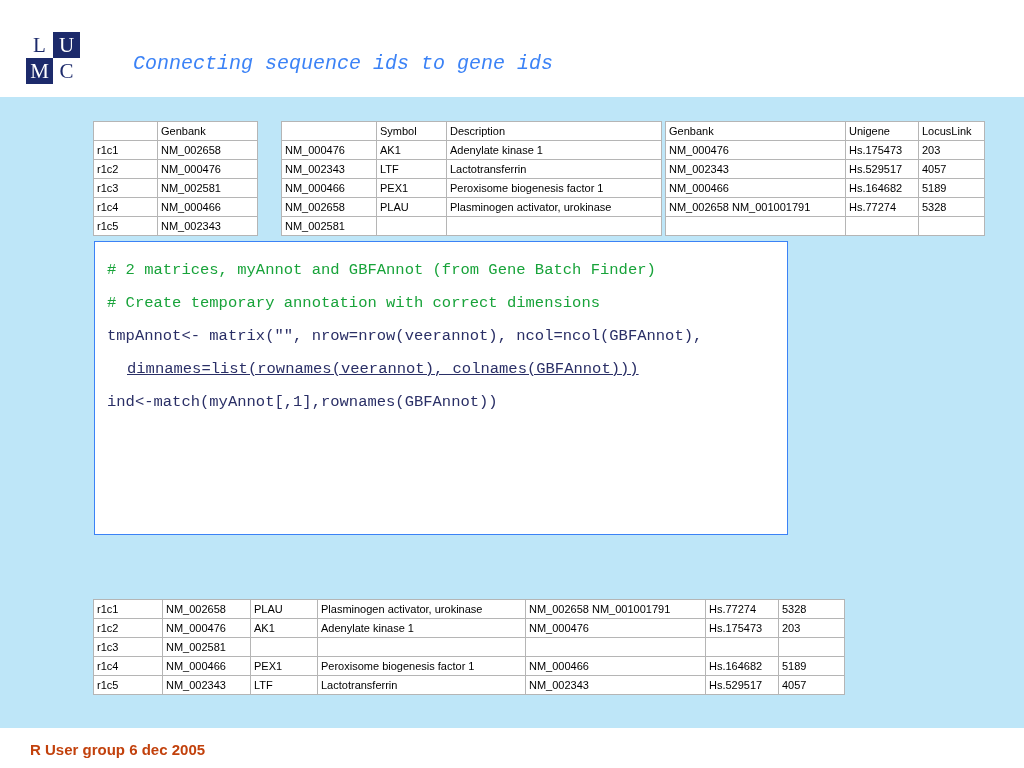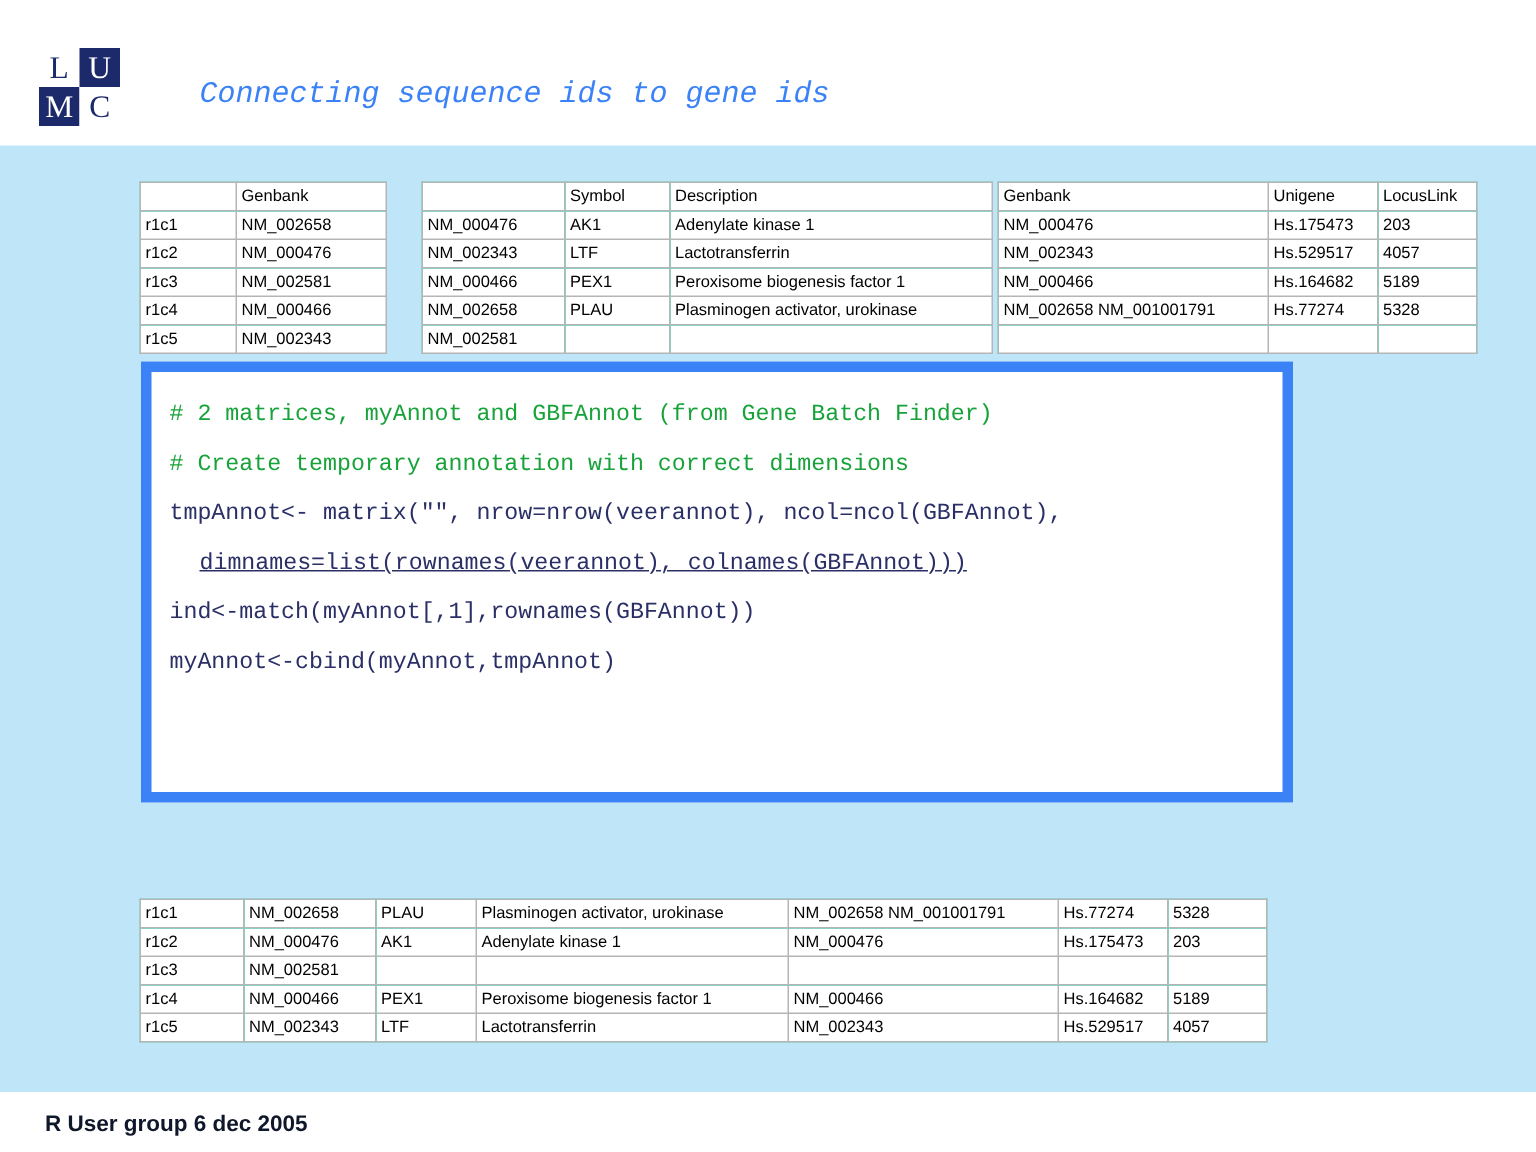--- a/index.html
+++ b/index.html
@@ -80,21 +80,21 @@
     font-style: italic;
     font-size: 20px;
     color: #3b82f6;
     white-space: nowrap;
   }
 
   
   table.xl {
     position: absolute;
     border-collapse: collapse;
-    background: #5eead4;
+    background: #14b8a6;
     font-family: "Liberation Sans", sans-serif;
     font-size: 11px;
     color: #000000;
     table-layout: fixed;
   }
   table.xl td, table.xl th {
     border: 1px solid #b5b5b5;
     padding: 1px 3px;
     height: 16px;
     line-height: 15px;
@@ -129,24 +129,24 @@
   #tbl-merged col.c3 { width: 208px; }
   #tbl-merged col.c4 { width: 180px; }
   #tbl-merged col.c5 { width: 73px; }
   #tbl-merged col.c6 { width: 66px; }
 
   
   .code-box {
     position: absolute;
     left: 94px;
     top: 241px;
-    width: 768px;
+    width: 694px;
     height: 294px;
     background: #ffffff;
-    border: 7px solid #3b82f6;
+    border: 1px solid #3b82f6;
     padding: 12px 12px 12px 12px;
     box-sizing: border-box;
   }
   .code-line {
     font-family: "Liberation Mono", monospace;
     font-size: 15.5px;
     line-height: 33px;
     color: #2a2f66;
     white-space: pre;
   }
@@ -154,21 +154,21 @@
   .code-line.cont { padding-left: 20px; text-decoration: underline; }
 
   
   .footer-text {
     position: absolute;
     left: 30px;
     top: 741px;
     font-family: "Liberation Sans", sans-serif;
     font-size: 15px;
     font-weight: bold;
-    color: #0f172a;
+    color: #c2410c;
     white-space: nowrap;
   }
 </style>
 </head>
 <body>
 
 <div class="slide">
 
   <div class="header-band"></div>
   <div class="body-band"></div>
@@ -296,21 +296,20 @@
       </tbody>
   </table>
 
   <div class="code-box">
     <div>
         <div class="code-line comment"># 2 matrices, myAnnot and GBFAnnot (from Gene Batch Finder)</div>
         <div class="code-line comment"># Create temporary annotation with correct dimensions</div>
         <div class="code-line">tmpAnnot&lt;- matrix("", nrow=nrow(veerannot), ncol=ncol(GBFAnnot),</div>
         <div class="code-line cont">dimnames=list(rownames(veerannot), colnames(GBFAnnot)))</div>
         <div class="code-line">ind&lt;-match(myAnnot[,1],rownames(GBFAnnot))</div>
-        <div class="code-line">myAnnot&lt;-cbind(myAnnot,tmpAnnot)</div>
       </div>
   </div>
 
   <table class="xl" id="tbl-merged">
     <colgroup>
         <col class="c0">
         <col class="c1">
         <col class="c2">
         <col class="c3">
         <col class="c4">

